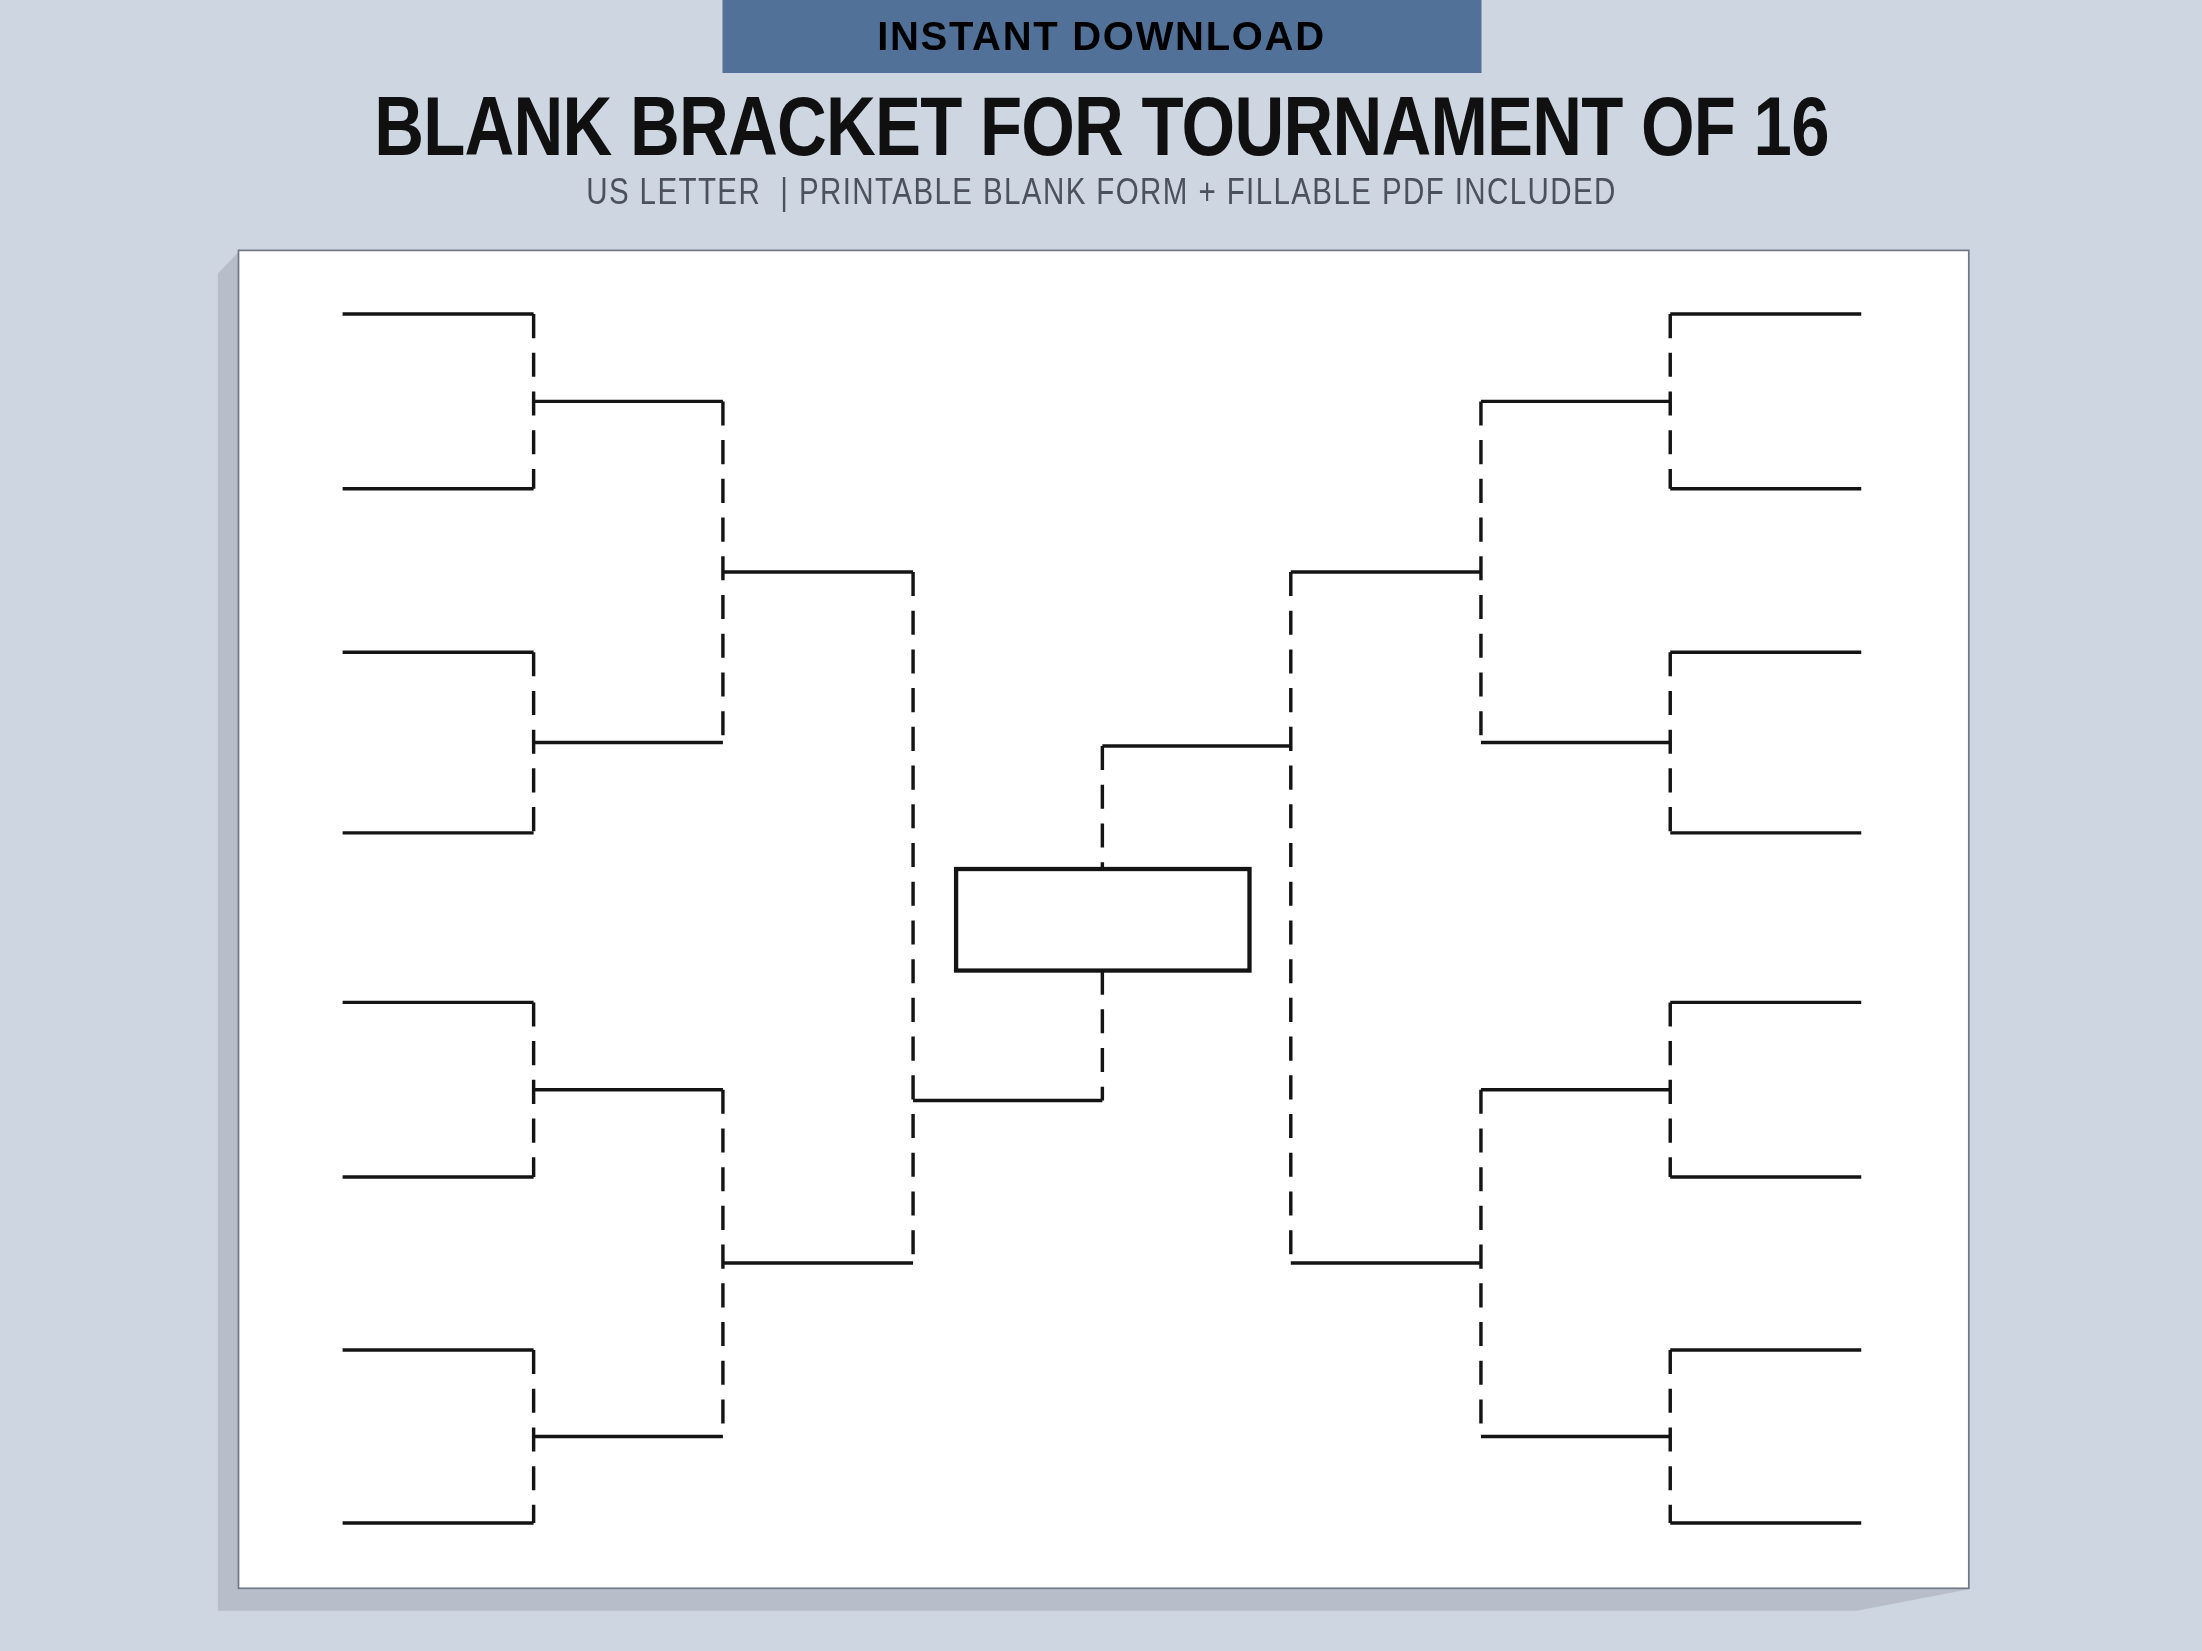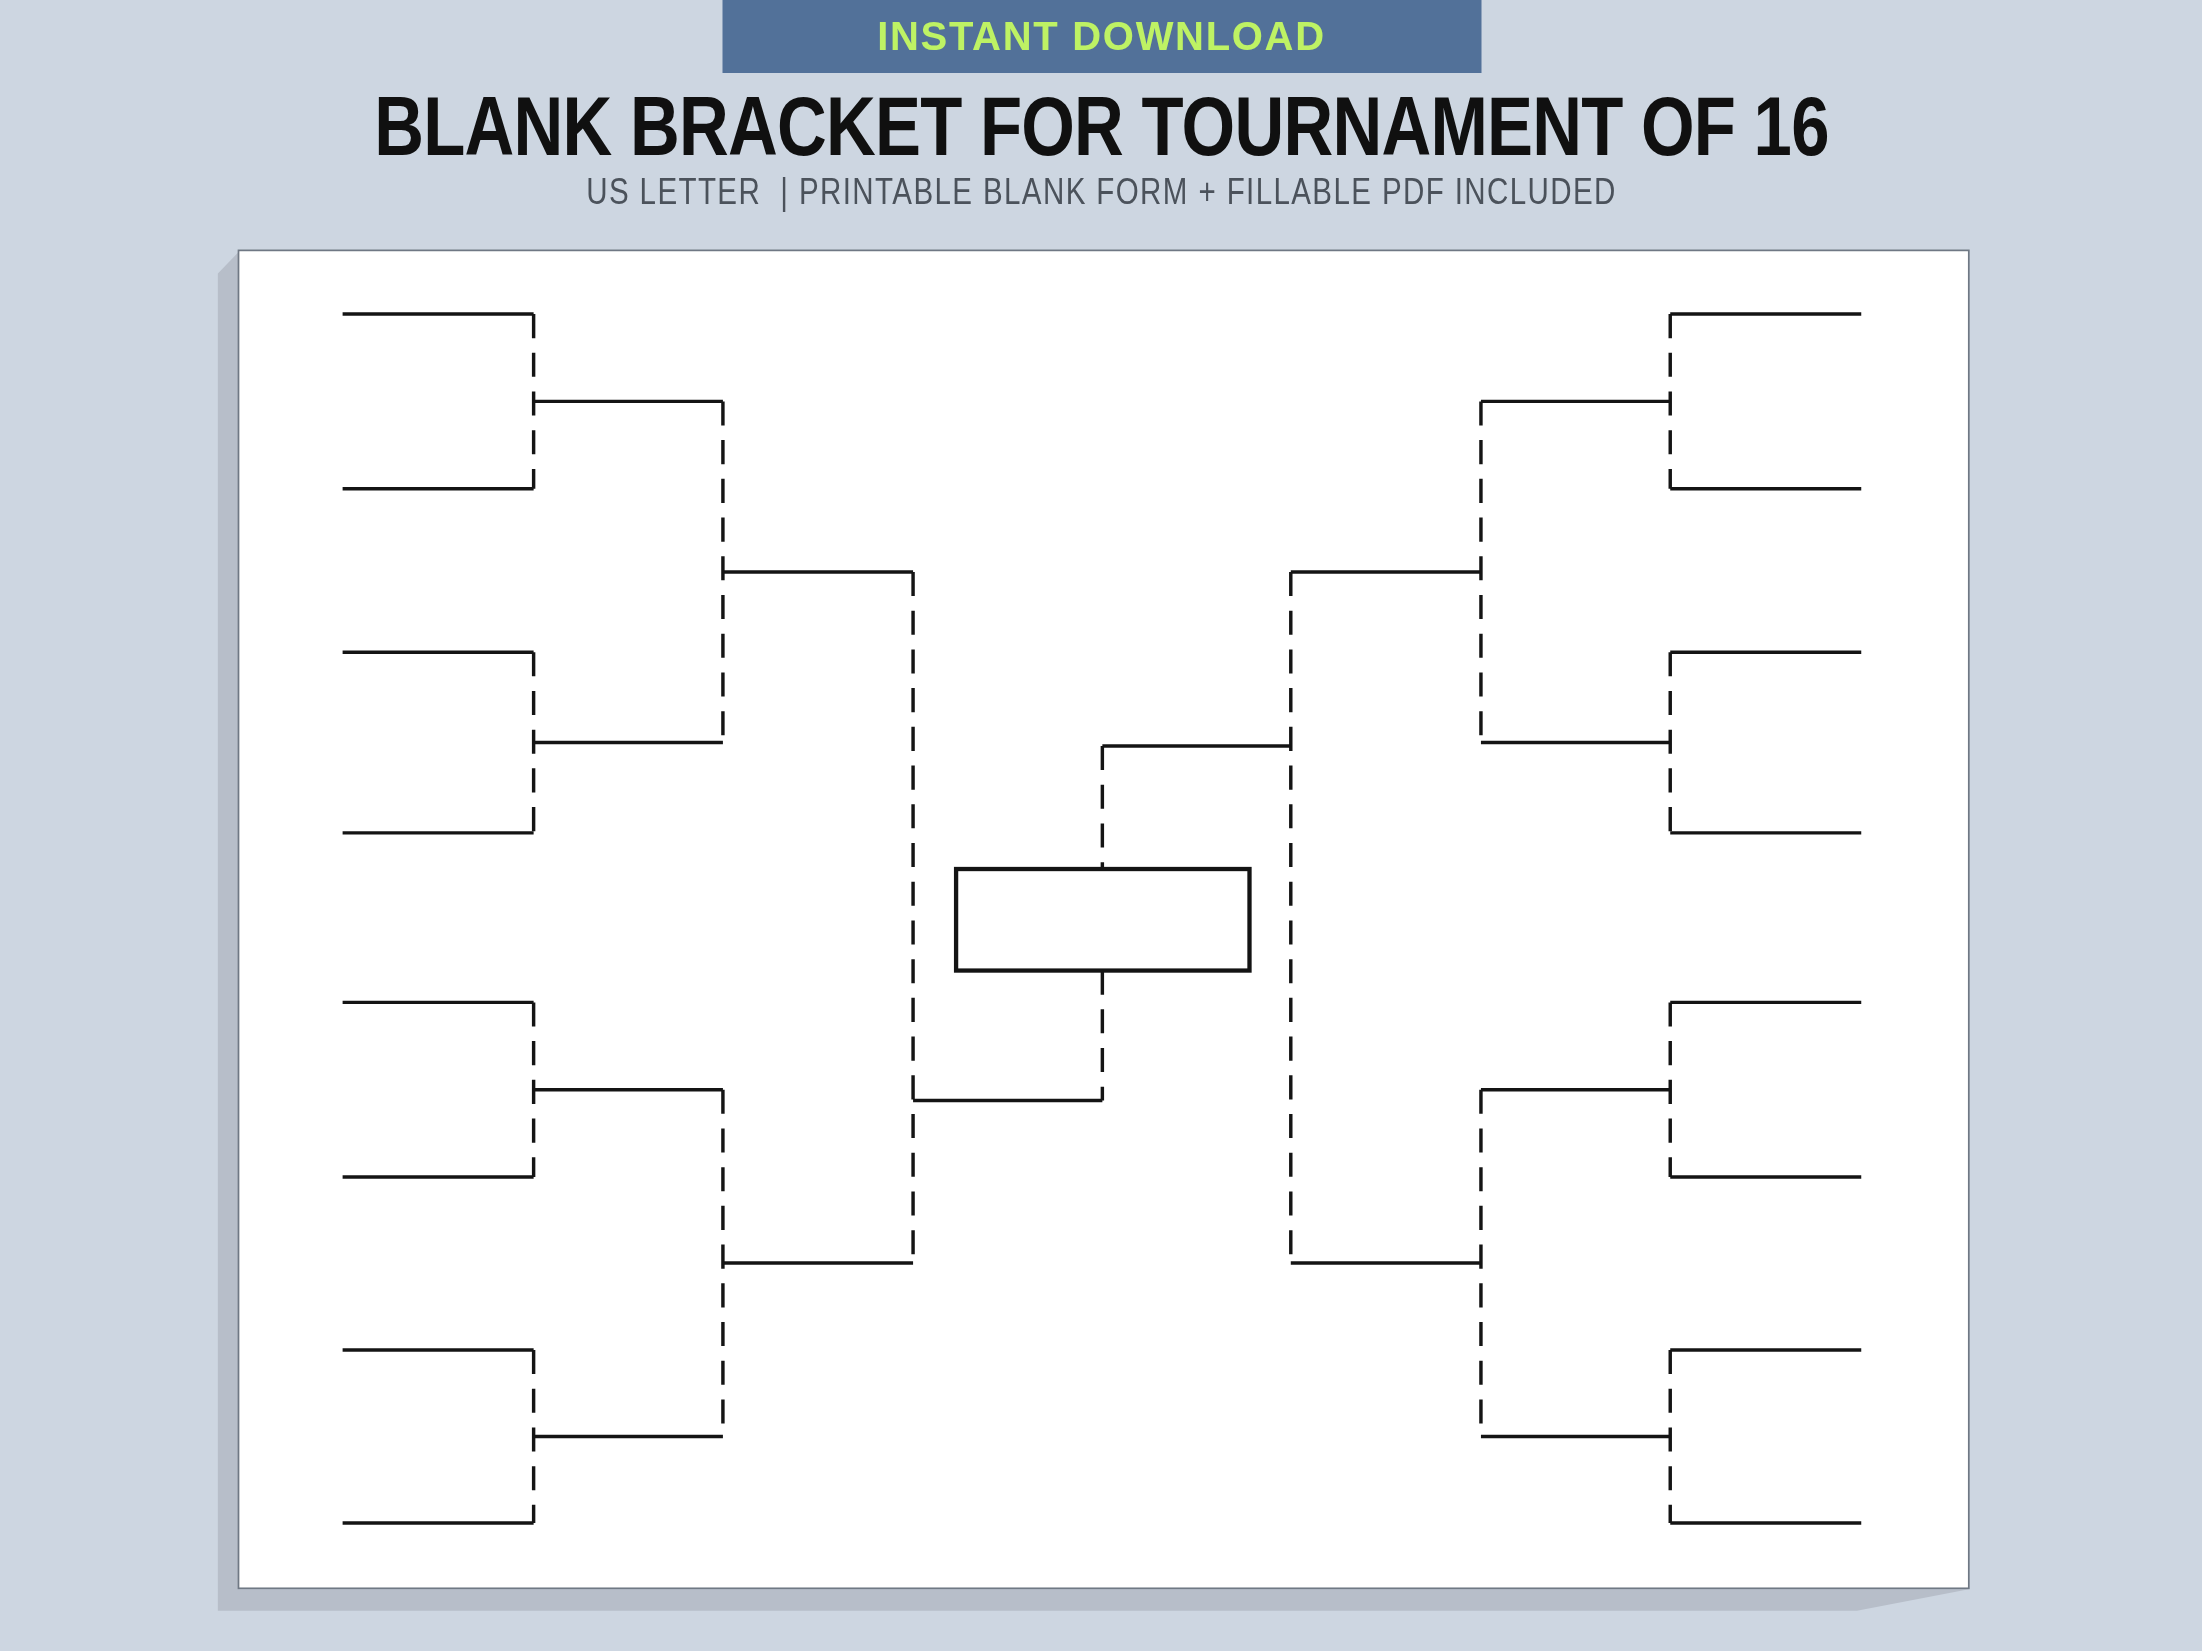--- a/index.html
+++ b/index.html
@@ -66,21 +66,21 @@
     position: absolute;
     inset: 0;
   }
   .diagram svg { display: block; }
 </style>
 </head>
 <body>
 
 <div class="stage" style="background: rgb(205, 214, 225);">
   <div class="banner" style="background: rgb(82, 113, 153);">
-    <span class="banner-label" style="color: #bef264;">INSTANT DOWNLOAD</span>
+    <span class="banner-label" style="color: #000000;">INSTANT DOWNLOAD</span>
   </div>
   <h1 class="title" style="color: rgb(16, 16, 16);">BLANK BRACKET FOR TOURNAMENT OF 16</h1>
   <div class="subtitle" style="color: rgb(75, 82, 91);">US LETTER  | PRINTABLE BLANK FORM + FILLABLE PDF INCLUDED</div>
   <div class="diagram" id="diagram">
       <svg width="2203" height="1652" viewBox="0 0 2560 1920">
         <polygon points="277,293 253,318 253,1872 2158,1872 2288,1847 277,1847" fill="#b7bec9"></polygon>
         <rect x="277" y="291" width="2011" height="1555" fill="#ffffff" stroke="#6f7884" stroke-width="2"></rect>
         <line x1="398" y1="365" x2="620" y2="365" stroke="#141414" stroke-width="4" stroke-linecap="butt"></line>
         <line x1="398" y1="568" x2="620" y2="568" stroke="#141414" stroke-width="4" stroke-linecap="butt"></line>
         <line x1="620" y1="365" x2="620" y2="568" stroke="#141414" stroke-width="4" stroke-linecap="butt" stroke-dasharray="28 17"></line>

